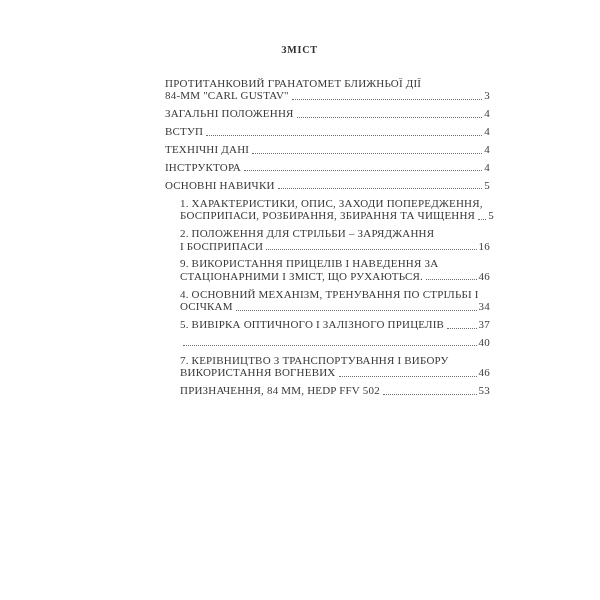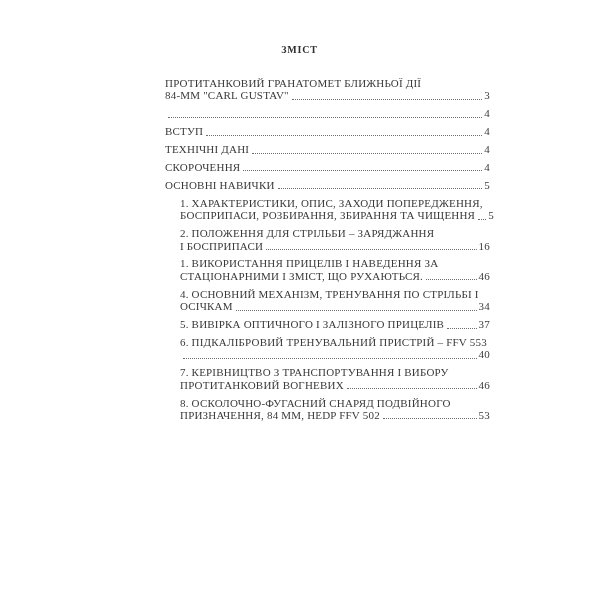--- a/index.html
+++ b/index.html
@@ -76,41 +76,42 @@
       <div class="entry">
         <div class="line">ПРОТИТАНКОВИЙ ГРАНАТОМЕТ БЛИЖНЬОЇ ДІЇ</div>
         <div class="line last">
           <span class="txt">84-ММ "CARL GUSTAV"</span>
           <span class="leader"></span>
           <span class="pageno">3</span>
         </div>
       </div>
       <div class="entry">
         <div class="line last">
+          <span class="txt">ЗАГАЛЬНІ ПОЛОЖЕННЯ</span>
           <span class="leader"></span>
           <span class="pageno">4</span>
         </div>
       </div>
       <div class="entry">
         <div class="line last">
           <span class="txt">ВСТУП</span>
           <span class="leader"></span>
           <span class="pageno">4</span>
         </div>
       </div>
       <div class="entry">
         <div class="line last">
           <span class="txt">ТЕХНІЧНІ ДАНІ</span>
           <span class="leader"></span>
           <span class="pageno">4</span>
         </div>
       </div>
       <div class="entry">
         <div class="line last">
-          <span class="txt">СКОРОЧЕННЯ</span>
+          <span class="txt">ІНСТРУКТОРА</span>
           <span class="leader"></span>
           <span class="pageno">4</span>
         </div>
       </div>
       <div class="entry">
         <div class="line last">
           <span class="txt">ОСНОВНІ НАВИЧКИ</span>
           <span class="leader"></span>
           <span class="pageno">5</span>
         </div>
@@ -125,21 +126,21 @@
       </div>
       <div class="entry indent">
         <div class="line">2. ПОЛОЖЕННЯ ДЛЯ СТРІЛЬБИ – ЗАРЯДЖАННЯ</div>
         <div class="line last">
           <span class="txt">І БОСПРИПАСИ</span>
           <span class="leader"></span>
           <span class="pageno">16</span>
         </div>
       </div>
       <div class="entry indent">
-        <div class="line">1. ВИКОРИСТАННЯ ПРИЦЕЛІВ І НАВЕДЕННЯ ЗА</div>
+        <div class="line">9. ВИКОРИСТАННЯ ПРИЦЕЛІВ І НАВЕДЕННЯ ЗА</div>
         <div class="line last">
           <span class="txt">СТАЦІОНАРНИМИ І ЗМІСТ, ЩО РУХАЮТЬСЯ.</span>
           <span class="leader"></span>
           <span class="pageno">46</span>
         </div>
       </div>
       <div class="entry indent">
         <div class="line">4. ОСНОВНИЙ МЕХАНІЗМ, ТРЕНУВАННЯ ПО СТРІЛЬБІ І</div>
         <div class="line last">
           <span class="txt">ОСІЧКАМ</span>
@@ -148,36 +149,34 @@
         </div>
       </div>
       <div class="entry indent">
         <div class="line last">
           <span class="txt">5. ВИВІРКА ОПТИЧНОГО І ЗАЛІЗНОГО ПРИЦЕЛІВ</span>
           <span class="leader"></span>
           <span class="pageno">37</span>
         </div>
       </div>
       <div class="entry indent">
-        <div class="line">6. ПІДКАЛІБРОВИЙ ТРЕНУВАЛЬНИЙ ПРИСТРІЙ – FFV 553</div>
         <div class="line last">
           <span class="leader"></span>
           <span class="pageno">40</span>
         </div>
       </div>
       <div class="entry indent">
         <div class="line">7. КЕРІВНИЦТВО З ТРАНСПОРТУВАННЯ І ВИБОРУ</div>
         <div class="line last">
-          <span class="txt">ПРОТИТАНКОВИЙ ВОГНЕВИХ</span>
+          <span class="txt">ВИКОРИСТАННЯ ВОГНЕВИХ</span>
           <span class="leader"></span>
           <span class="pageno">46</span>
         </div>
       </div>
       <div class="entry indent">
-        <div class="line">8. ОСКОЛОЧНО-ФУГАСНИЙ СНАРЯД ПОДВІЙНОГО</div>
         <div class="line last">
           <span class="txt">ПРИЗНАЧЕННЯ, 84 ММ, HEDP FFV 502</span>
           <span class="leader"></span>
           <span class="pageno">53</span>
         </div>
       </div>
     </div>
 </div>
 
 </body></html>

